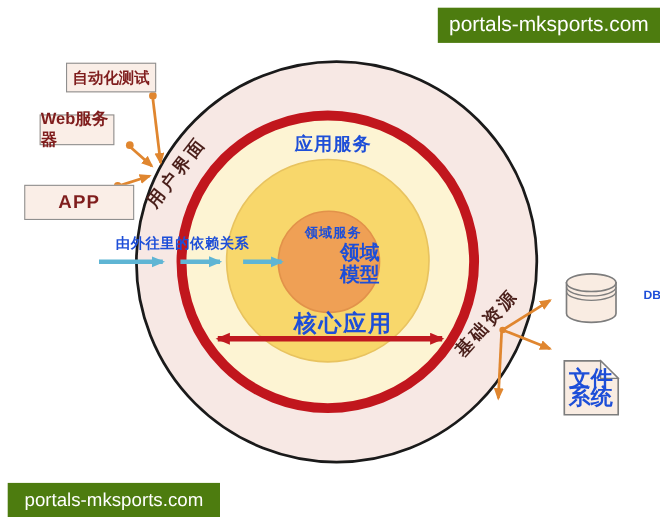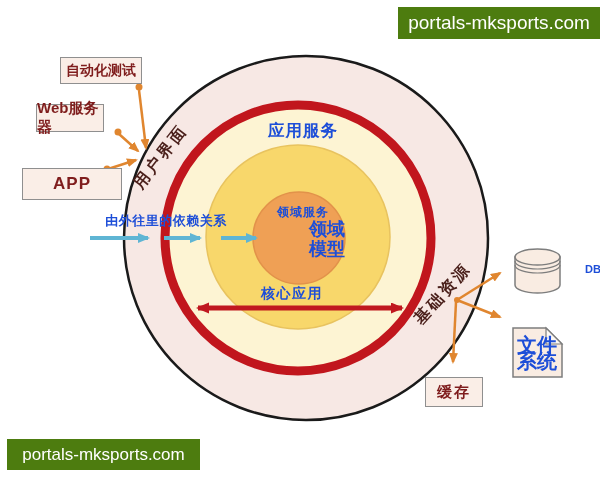--- a/index.html
+++ b/index.html
@@ -8,21 +8,21 @@
     font-family:"Liberation Sans","DejaVu Sans",sans-serif;
   }
   .stage svg.layer{position:absolute;left:0;top:0;}
   .lbl{
     position:absolute;transform:translate(-50%,-50%);
     font-weight:bold;color:#1d4ed8;white-space:nowrap;text-align:center;
   }
   .lbl-app{left:303px;top:131px;font-size:16.5px;letter-spacing:1px;}
   .lbl-domain-svc{left:303px;top:188px;font-size:12px;letter-spacing:1px;margin-top:24px;}
   .lbl-domain-model{left:299px;top:239px;font-size:18px;line-height:20px;margin-left:28px;}
-  .lbl-core{left:292px;top:294px;font-size:14px;letter-spacing:1.5px;}
+  .lbl-core{left:312px;top:294px;font-size:21px;letter-spacing:1.5px;}
   .lbl-depnote{left:166px;top:221px;font-size:13px;letter-spacing:0.5px;}
   .lbl-rot{color:#4a1f1a;font-size:16px;letter-spacing:3px;}
   .lbl-ui{left:161px;top:157px;transform:translate(-50%,-50%) rotate(-52deg);}
   .lbl-infra{left:443px;top:294px;transform:translate(-50%,-50%) rotate(-48deg);}
   .lbl-db{left:559px;top:269px;font-size:11px;margin-left:34px;}
   .lbl-file{left:537px;top:353px;font-size:20px;line-height:16px;}
   .node{
     position:absolute;background:#faeee7;border:1.5px solid #8f8f8f;
     display:flex;align-items:center;justify-content:center;
     font-weight:bold;color:#7f1d1d;box-sizing:border-box;
@@ -118,23 +118,20 @@
   </div>
   <div class="node node-app">
     <span>APP</span>
   </div>
 
   <div class="lbl lbl-db">DB</div>
   <div class="lbl lbl-file">
     <div>文件</div>
     <div>系统</div>
   </div>
-  <div class="node node-cache">
-    <span>缓存</span>
-  </div>
 
   <div class="watermark wm-top">
     <span>portals-mksports.com</span>
   </div>
   <div class="watermark wm-bottom">
     <span>portals-mksports.com</span>
   </div>
 
 </div>
 

